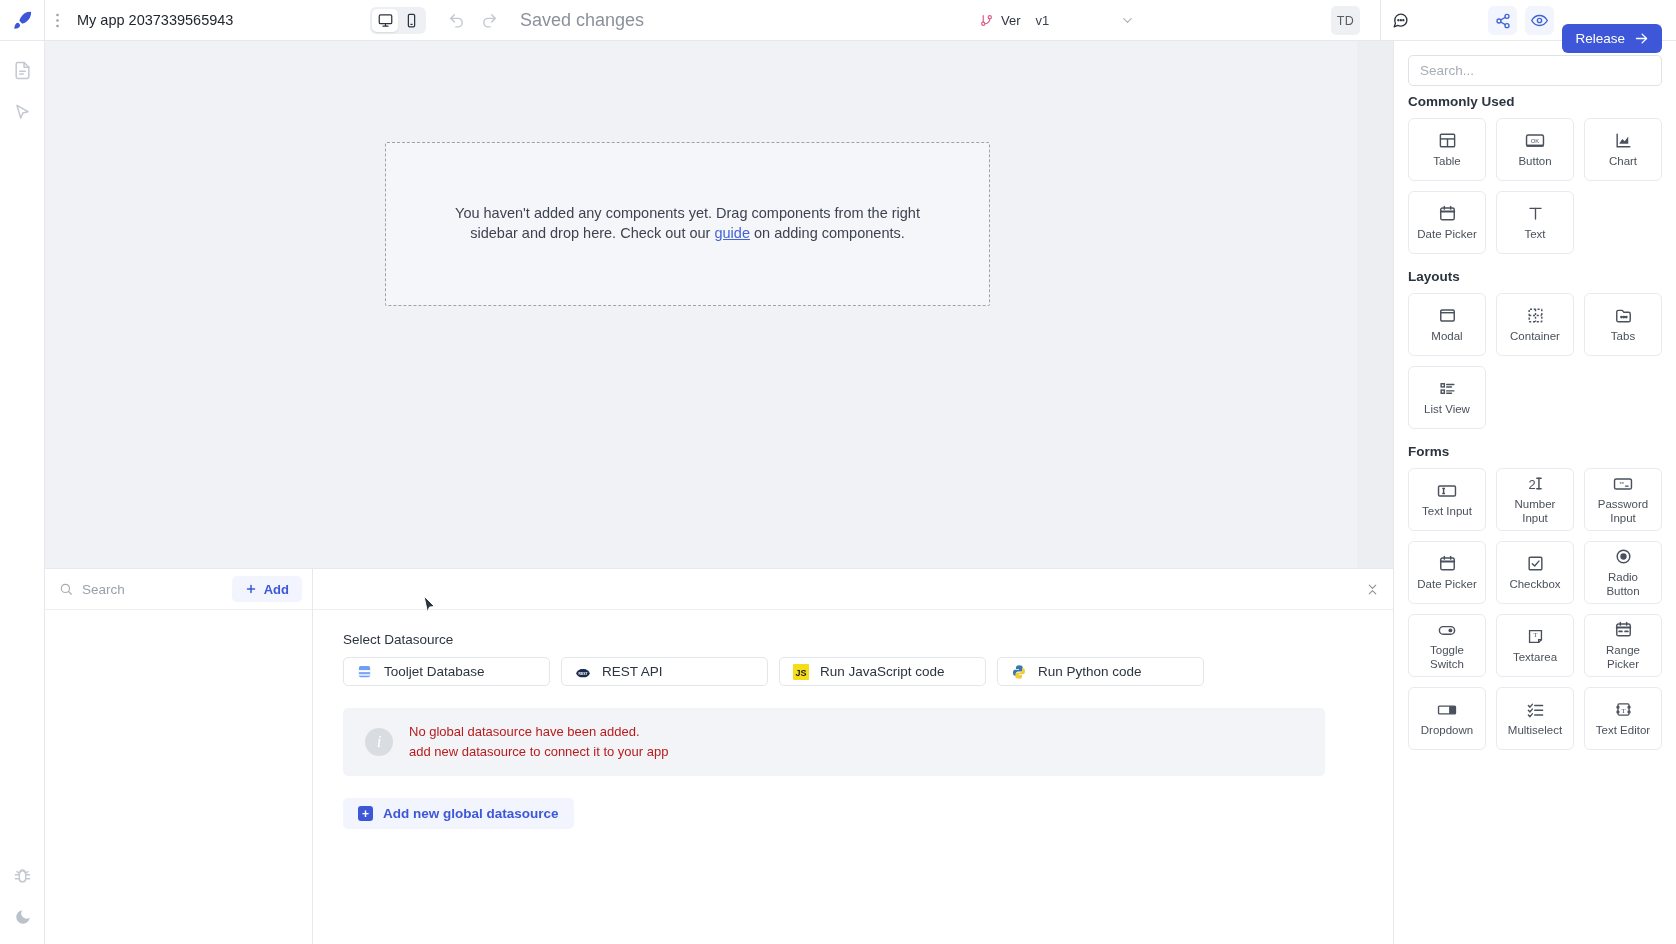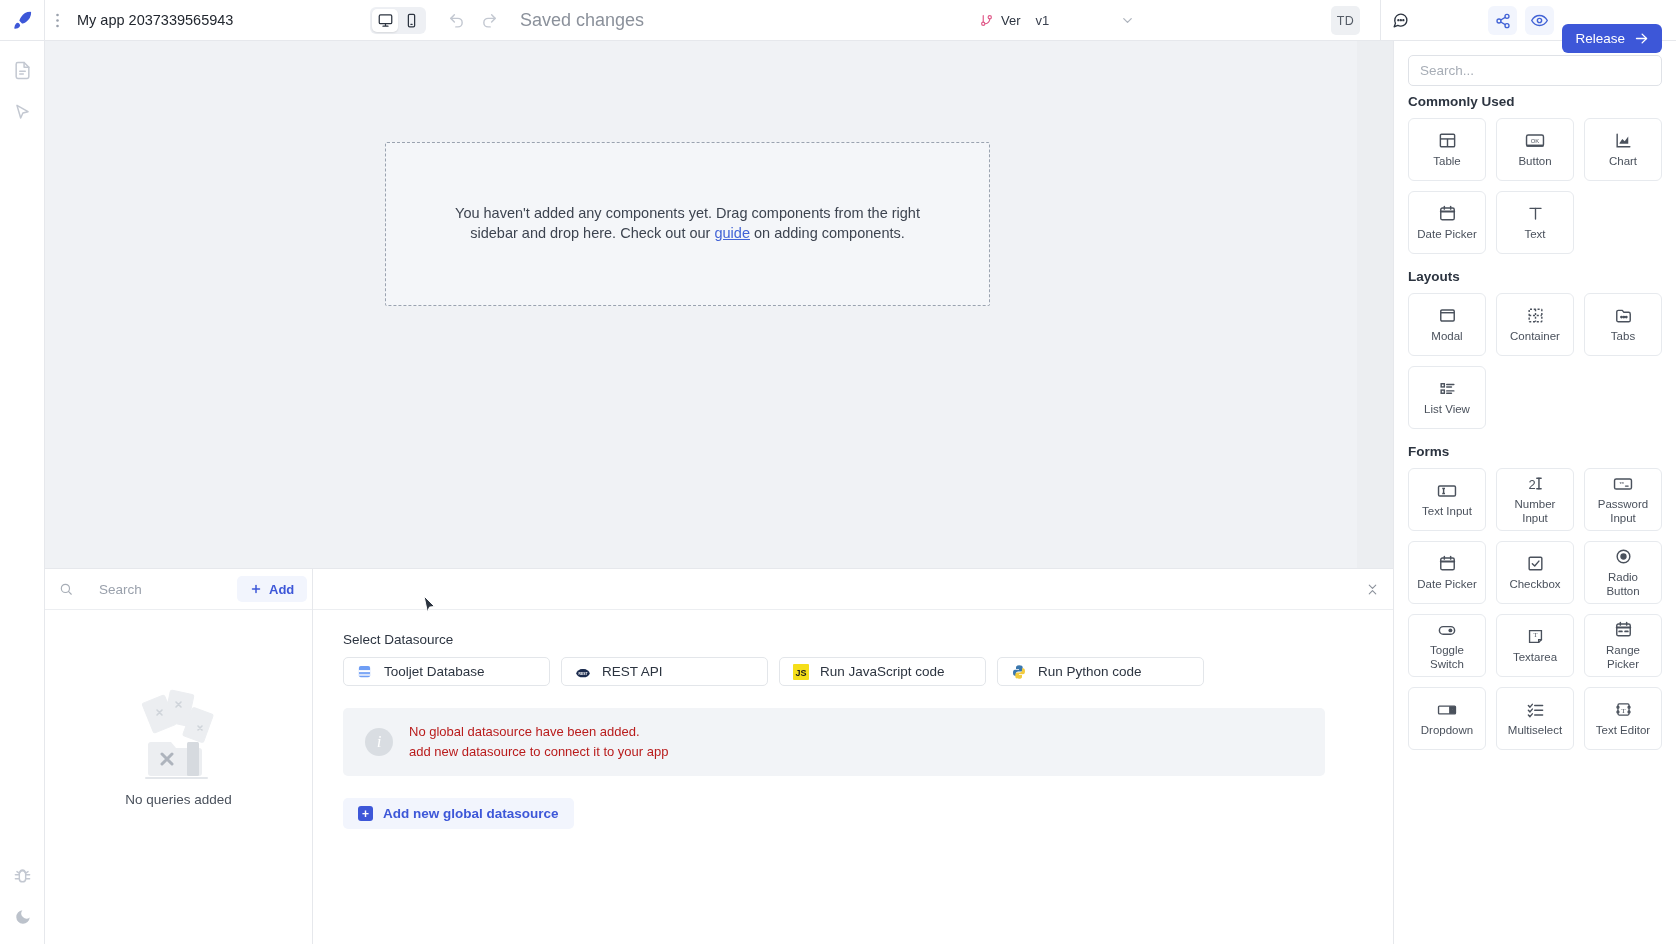--- a/index.html
+++ b/index.html
@@ -131,21 +131,21 @@
   .dz-link { color: #4263d6; text-decoration: underline; cursor: pointer; }
   .cursor-arrow { position: absolute; left: 423px; top: 595px; z-index: 6; }
 
   
   .qpanel { flex: 1; display: flex; min-height: 0; background: #fff; border-top: 1px solid #e6e8ec; }
   .qleft { width: 268px; min-width: 268px; border-right: 1px solid #e6e8ec; display: flex; flex-direction: column; }
   .qlhead {
     height: 41px; min-height: 41px; display: flex; align-items: center;
     padding: 0 10px 0 14px; border-bottom: 1px solid #eceef1; gap: 8px;
   }
-  .qsearch { display: flex; align-items: center; gap: 26px; flex: 1; }
+  .qsearch { display: flex; align-items: center; gap: 9px; flex: 1; }
   .qsearch input {
     border: none; outline: none; font-size: 13.5px; font-family: inherit;
     color: #2c3440; background: transparent; width: 130px;
   }
   .qsearch input::placeholder { color: #9aa1ac; }
   .qadd {
     background: #f2f5fd; color: #3d57d8; border: none; border-radius: 5px;
     height: 26px; padding: 0 13px; font-size: 13px; font-family: inherit; font-weight: 600;
     display: flex; align-items: center; gap: 7px; cursor: pointer;
   }
@@ -388,41 +388,20 @@
             <button class="qadd">
               <span style="display:flex">
                 <svg width="12" height="12" viewBox="0 0 24 24" fill="none" stroke="#3d57d8" stroke-width="3" stroke-linecap="round">
                     <line x1="12" y1="5" x2="12" y2="19"></line>
                     <line x1="5" y1="12" x2="19" y2="12"></line>
                   </svg>
               </span>
               <span>Add</span>
             </button>
           </div>
-          <div class="qempty">
-            <span>
-              <svg width="100" height="96" viewBox="0 0 100 96" fill="none">
-                <g fill="#eceef1" stroke="#eceef1">
-                  <rect x="18" y="10" width="24" height="32" rx="2" transform="rotate(-22 30 26)"></rect>
-                  <rect x="38" y="4" width="24" height="32" rx="2" transform="rotate(12 50 20)"></rect>
-                  <rect x="58" y="22" width="22" height="30" rx="2" transform="rotate(20 69 37)"></rect>
-                </g>
-                <g stroke="#cfd4da" stroke-width="1.6" stroke-linecap="round">
-                  <path d="M28 22l5 5M33 22l-5 5"></path>
-                    <path d="M47 14l5 5M52 14l-5 5"></path>
-                    <path d="M69 38l4 4M73 38l-4 4"></path>
-                </g>
-                <path d="M22 54h20l5 6h23a3 3 0 0 1 3 3v22a3 3 0 0 1-3 3H22a3 3 0 0 1-3-3V57a3 3 0 0 1 3-3z" fill="#eceef1"></path>
-                <rect x="58" y="54" width="12" height="34" rx="1.5" fill="#d6dadf"></rect>
-                <path d="M33 66l10 10M43 66l-10 10" stroke="#aeb4bd" stroke-width="3" stroke-linecap="round"></path>
-                <line x1="17" y1="90" x2="78" y2="90" stroke="#e3e6ea" stroke-width="2" stroke-linecap="round"></line>
-              </svg>
-            </span>
-            <div class="qempty-label">No queries added</div>
-          </div>
         </div>
 
         <div class="qright">
           <div class="qrhead">
             <span class="collapse-ico">
               <svg width="13" height="13" viewBox="0 0 24 24" fill="none" stroke="currentColor" stroke-width="2" stroke-linecap="round" stroke-linejoin="round">
                 <polyline points="6 4 12 10 18 4"></polyline>
                   <polyline points="6 20 12 14 18 20"></polyline>
               </svg>
             </span>

